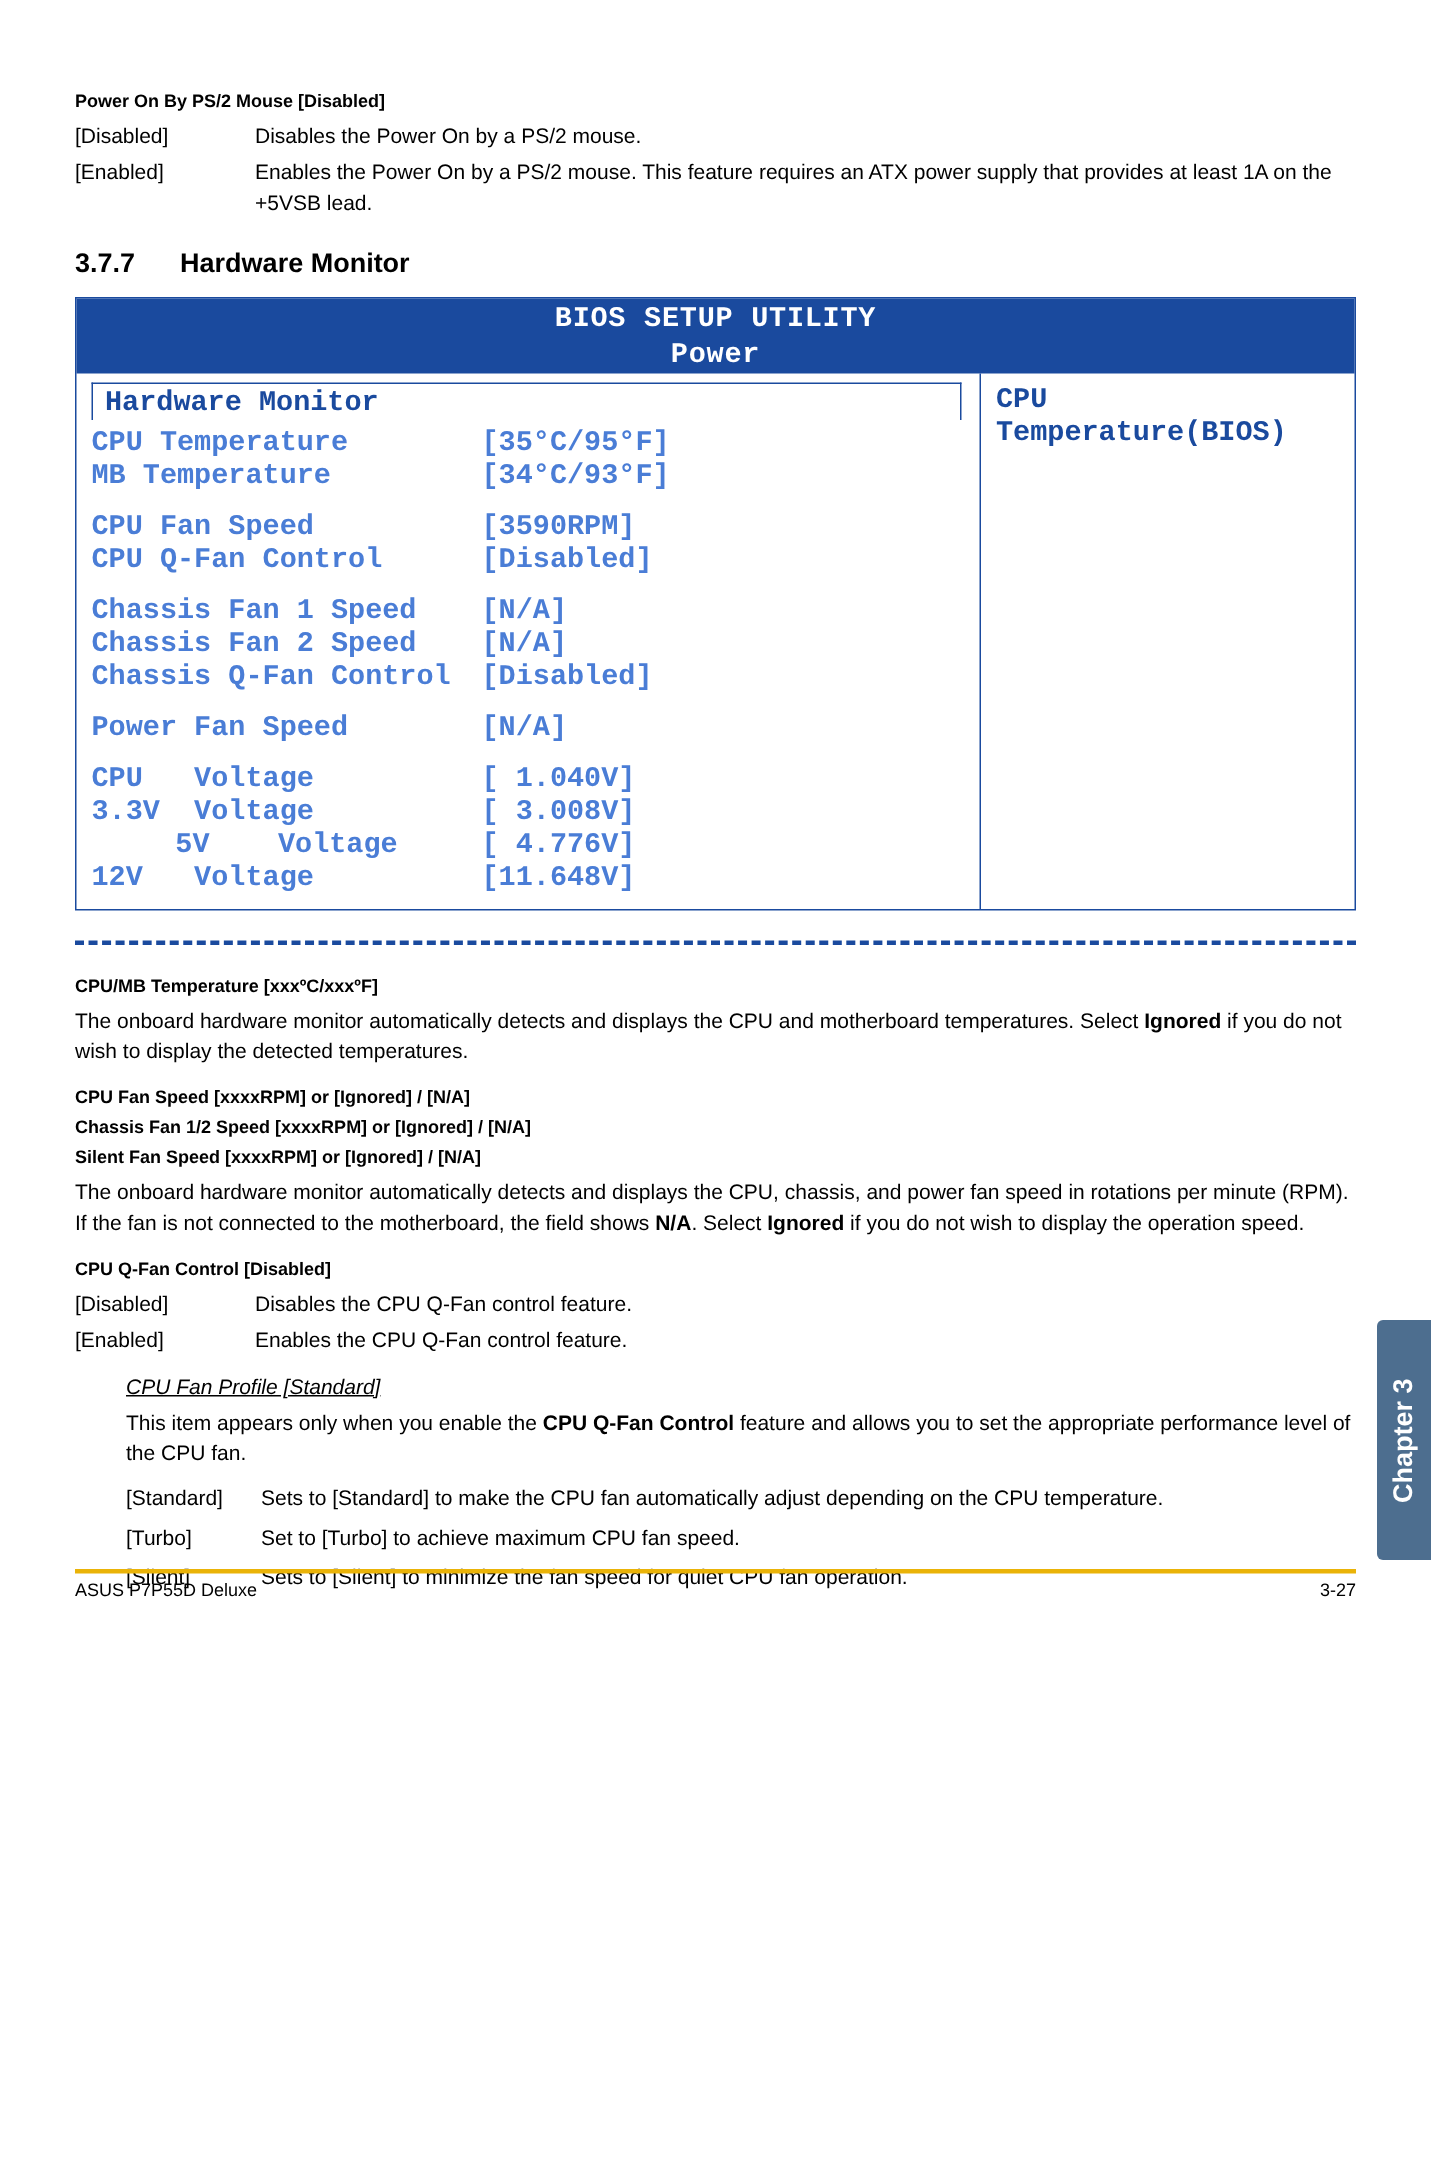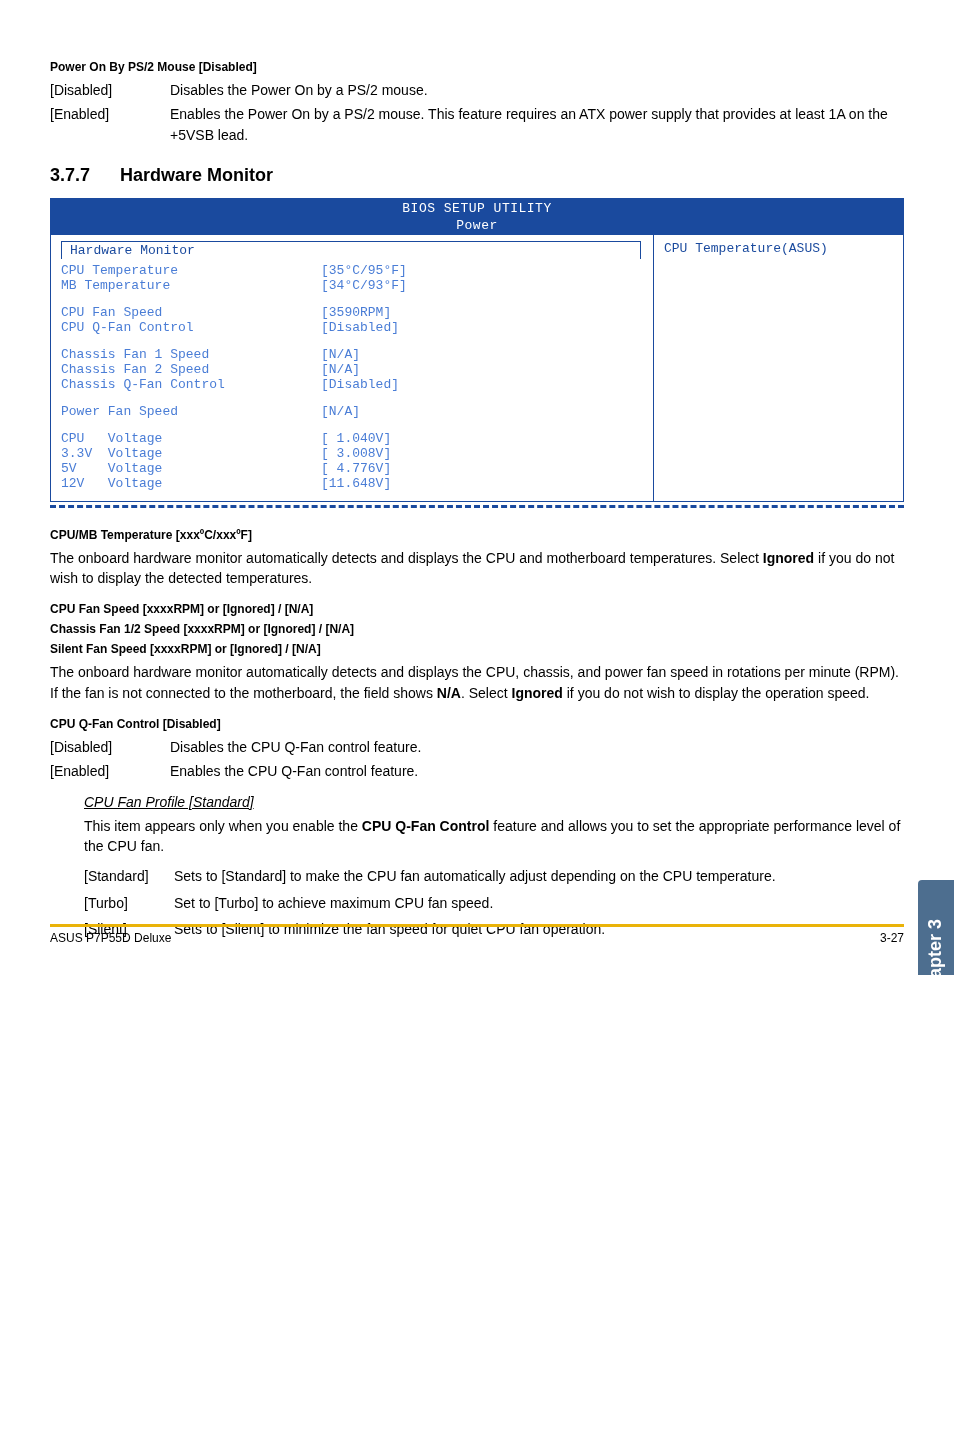--- a/index.html
+++ b/index.html
@@ -26,24 +26,24 @@
     display: flex;
     margin-bottom: 4px;
     line-height: 1.45;
   }
   .def-term { width: 120px; flex-shrink: 0; }
   .def-desc { flex: 1; }
   p { line-height: 1.45; margin-bottom: 10px; }
 
   .bios-box {
     border: 1px solid #1a4a9e;
-    margin-bottom: 3px;
+    margin-bottom: 20px;
     font-family: "Courier New", monospace;
-    font-size: 13px;
-    font-weight: normal;
+    font-size: 19px;
+    font-weight: bold;
     color: #4a7dd6;
     background: #fff;
   }
   .bios-title {
     background: #1a4a9e;
     color: #fff;
     text-align: center;
     padding: 2px 0;
     letter-spacing: 0.5px;
   }
@@ -197,31 +197,31 @@
       <div class="bios-group" style="margin-bottom:0;">
         <div class="bios-row">
             <div class="bios-label" style="white-space:pre;">CPU   Voltage</div>
             <div class="bios-val" style="white-space:pre;">[ 1.040V]</div>
           </div>
         <div class="bios-row">
             <div class="bios-label" style="white-space:pre;">3.3V  Voltage</div>
             <div class="bios-val" style="white-space:pre;">[ 3.008V]</div>
           </div>
         <div class="bios-row">
-            <div class="bios-label" style="white-space:pre;">5V    Voltage</div>
+            <div class="bios-label" style="white-space:pre;text-align:center;">5V    Voltage</div>
             <div class="bios-val" style="white-space:pre;">[ 4.776V]</div>
           </div>
         <div class="bios-row">
             <div class="bios-label" style="white-space:pre;">12V   Voltage</div>
             <div class="bios-val" style="white-space:pre;">[11.648V]</div>
           </div>
       </div>
     </div>
     <div class="bios-right">
-      <span>CPU Temperature(ASUS)</span>
+      <span>CPU Temperature(BIOS)</span>
     </div>
   </div>
 </div>
 <div class="dash-divider"></div>
 
 <h3 class="section-sub">CPU/MB Temperature [xxxºC/xxxºF]</h3>
 <p>
   <span>The onboard hardware monitor automatically detects and displays the CPU and motherboard temperatures. Select </span><b>Ignored</b><span> if you do not wish to display the detected temperatures.</span>
 </p>
 

